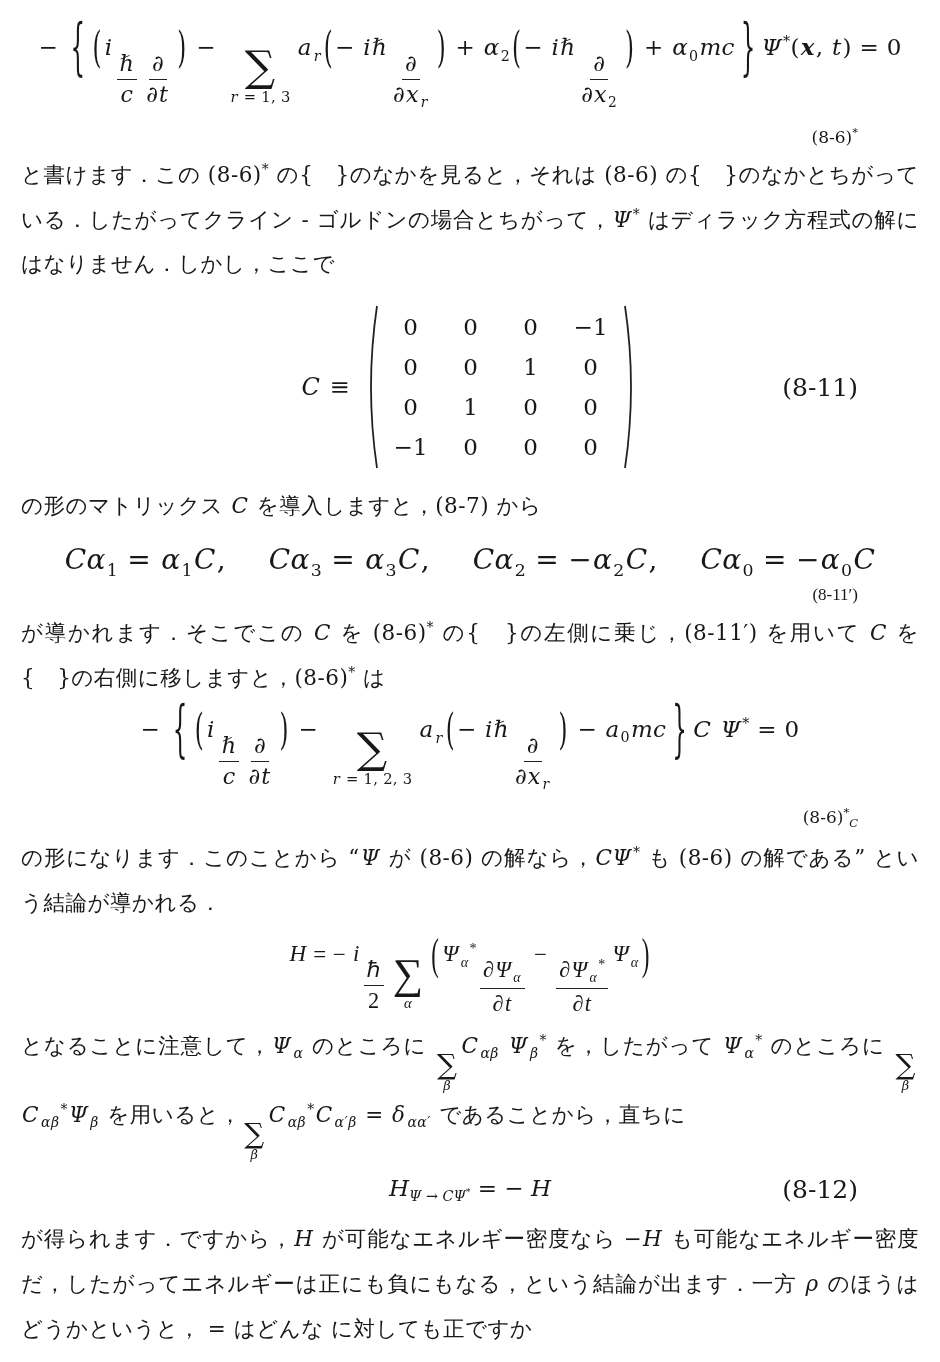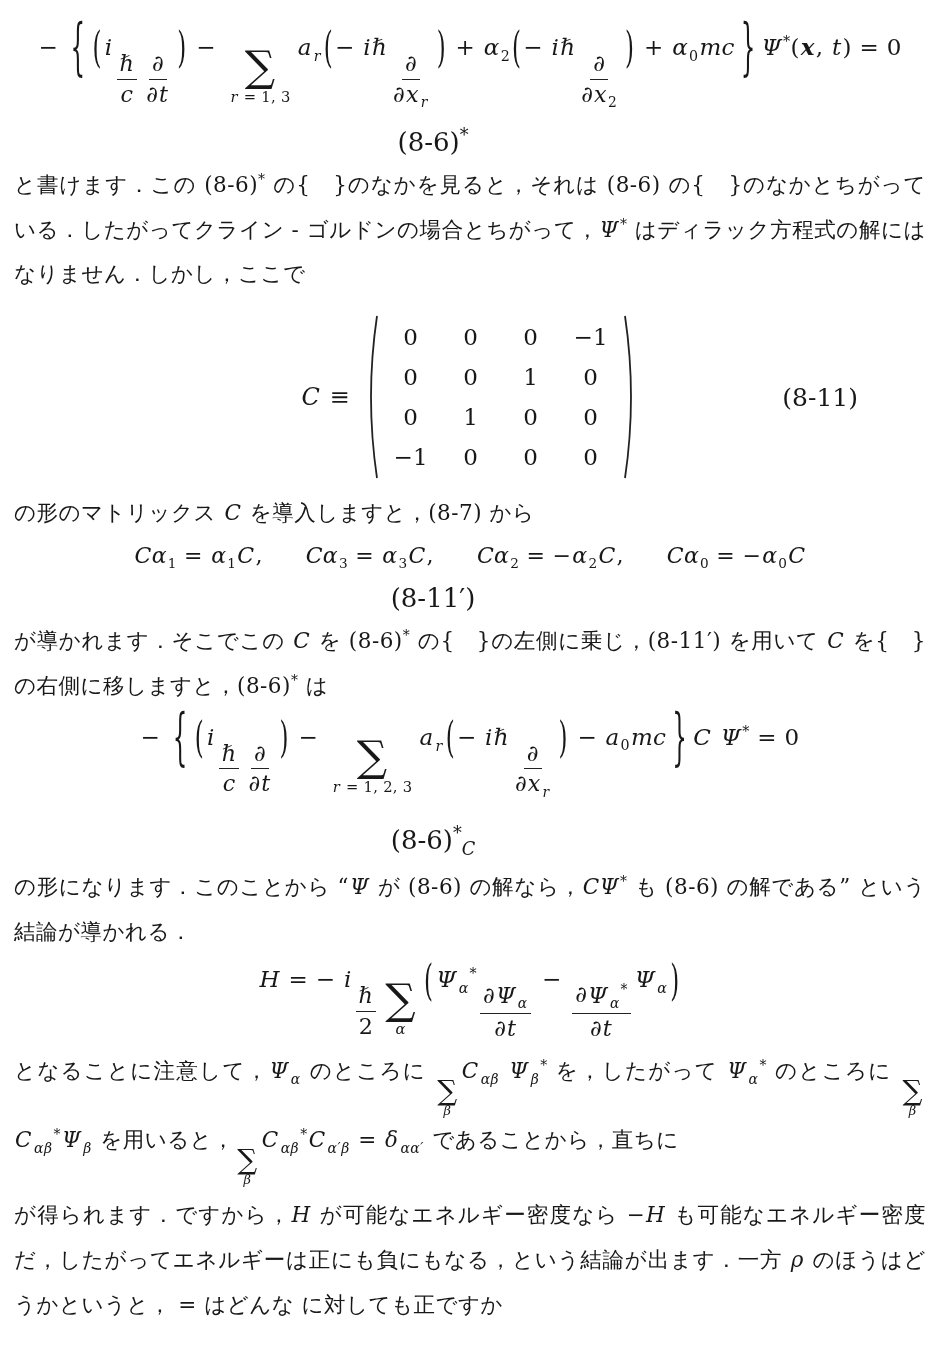--- a/index.html
+++ b/index.html
@@ -2,21 +2,21 @@
 <html><head>
 <meta charset="utf-8">
 <style>
   html,body{margin:0;padding:0;background:#ffffff;}
   body{width:940px;height:1362px;overflow:hidden;color:#181818;
        font-family:"DejaVu Serif","Liberation Serif",serif;
        -webkit-font-smoothing:antialiased;}
   .page{padding:14px 8px 0 8px;box-sizing:border-box;width:940px;}
 
   
-  .para{font-size:21.5px;line-height:2.08;margin:6px;text-align:justify;
+  .para{font-size:21.5px;line-height:2.08;margin:13px;text-align:justify;
         letter-spacing:0.5px;}
   .para i{font-family:"DejaVu Serif","Liberation Serif",serif;padding:0 1px;}
   .para sup{font-size:0.65em;}
   .para sub{font-size:0.65em;}
 
   
   .disp{text-align:center;font-size:23px;line-height:1.3;letter-spacing:0.3px;}
   .disp i{padding:0 1px;}
   .disp sub,.eqrow sub{font-size:0.62em;}
   .disp sup,.eqrow sup{font-size:0.62em;}
@@ -35,38 +35,38 @@
         vertical-align:-1.0em;margin:0 3px;line-height:1;}
   .isum .sg{font-size:1.3em;font-style:normal;line-height:0.95;}
   .isum .lm{font-size:0.60em;margin-top:1px;}
 
   .pa{display:inline-block;transform:scaleY(1.9);vertical-align:-0.06em;
       margin:0 2px;font-style:normal;font-weight:300;}
   .br{display:inline-block;transform:scaleY(2.65);vertical-align:-0.06em;
       margin:0 5px;font-style:normal;font-weight:300;}
   .gap{display:inline-block;width:42px;}
 
-  .eqlabel{text-align:center;padding-right:74px;font-size:26px;}
+  .eqlabel{text-align:right;padding-right:74px;font-size:17px;}
   .eqlabel sup{font-size:0.68em;}
   .eqlabel sub{font-size:0.68em;}
 
   
   .mrow{position:relative;display:flex;justify-content:center;align-items:center;
         margin:16px 0 10px 0;}
   .mlead{font-size:24px;margin-right:12px;letter-spacing:1px;}
   .mgrid{display:grid;grid-template-columns:repeat(4,60px);row-gap:14px;
          justify-items:center;align-items:center;font-size:23px;margin:0 2px;}
   .mparen{display:flex;align-items:center;}
   .abslabel{position:absolute;right:74px;top:50%;transform:translateY(-50%);
             font-size:25px;}
 
   
   .eqrow{position:relative;text-align:center;font-size:23px;margin:10px 0;}
-  .mt6{margin-top:6px;} .mt10{margin-top:10px;} .mt14{margin-top:14px;}
-  .mt18{margin-top:18px;} .mt22{margin-top:22px;}
+  .mt6{margin-top:6px;} .mt10{margin-top:4px;font-family:Liberation Serif, serif;} .mt14{margin-top:14px;}
+  .mt18{margin-top:18px;} .mt22{margin-top:12px;}
 </style>
 </head>
 <body>
 
 <div class="page">
 
   <div class="disp mt18">− <span class="br">{</span><span class="pa">(</span><i>i</i><span class="frac">
         <span class="nu">ℏ</span>
         <span class="de"><i>c</i></span>
       </span><span class="frac">
@@ -114,21 +114,21 @@
     <span class="mparen">
       <svg width="16" height="168" viewBox="0 0 16 168">
         <path d="M2 3 Q14 84 2 165" stroke="#222" stroke-width="1.8" fill="none"></path>
       </svg>
     </span>
     <span class="abslabel">(8-11)</span>
   </div>
 
   <p class="para">の形のマトリックス <i>C</i> を導入しますと，(8-7) から</p>
 
-  <div class="disp mt6" style="font-size:22px;"><i>Cα</i><sub>1</sub> = <i>α</i><sub>1</sub><i>C</i>,<span class="gap"></span><i>Cα</i><sub>3</sub> = <i>α</i><sub>3</sub><i>C</i>,<span class="gap"></span><i>Cα</i><sub>2</sub> = −<i>α</i><sub>2</sub><i>C</i>,<span class="gap"></span><i>Cα</i><sub>0</sub> = −<i>α</i><sub>0</sub><i>C</i></div>
+  <div class="disp mt6" style="font-size:28px;"><i>Cα</i><sub>1</sub> = <i>α</i><sub>1</sub><i>C</i>,<span class="gap"></span><i>Cα</i><sub>3</sub> = <i>α</i><sub>3</sub><i>C</i>,<span class="gap"></span><i>Cα</i><sub>2</sub> = −<i>α</i><sub>2</sub><i>C</i>,<span class="gap"></span><i>Cα</i><sub>0</sub> = −<i>α</i><sub>0</sub><i>C</i></div>
   <div class="eqlabel mt10">(8-11′)</div>
 
   <p class="para mt6">が導かれます．そこでこの <i>C</i> を (8-6)<sup>*</sup> の{　}の左側に乗じ，(8-11′) を用いて <i>C</i> を{　}の右側に移しますと，(8-6)<sup>*</sup> は</p>
 
   <div class="disp mt14">− <span class="br">{</span><span class="pa">(</span><i>i</i><span class="frac">
         <span class="nu">ℏ</span>
         <span class="de"><i>c</i></span>
       </span><span class="frac">
         <span class="nu">∂</span>
         <span class="de">∂<i>t</i></span>
@@ -162,16 +162,20 @@
         <span class="sg">∑</span>
         <span class="lm"><i>β</i></span>
       </span><i>C</i><sub><i>αβ</i></sub> <i>Ψ</i><sub><i>β</i></sub><sup>*</sup> を，したがって <i>Ψ</i><sub><i>α</i></sub><sup>*</sup> のところに <span class="isum">
         <span class="sg">∑</span>
         <span class="lm"><i>β</i></span>
       </span><i>C</i><sub><i>αβ</i></sub><sup>*</sup><i>Ψ</i><sub><i>β</i></sub> を用いると，<span class="isum">
         <span class="sg">∑</span>
         <span class="lm"><i>β</i></span>
       </span><i>C</i><sub><i>αβ</i></sub><sup>*</sup><i>C</i><sub><i>α′β</i></sub> = <i>δ</i><sub><i>αα′</i></sub> であることから，直ちに</p>
 
+  <div class="eqrow">
+    <span><i>H</i><sub><i>Ψ</i> → <i>CΨ</i><sup>*</sup></sub> = − <i>H</i></span>
+    <span class="abslabel">(8-12)</span>
+  </div>
 
   <p class="para">が得られます．ですから，<i>H</i> が可能なエネルギー密度なら −<i>H</i> も可能なエネルギー密度だ，したがってエネルギーは正にも負にもなる，という結論が出ます．一方 <i>ρ</i> のほうはどうかというと， =  はどんな  に対しても正ですか</p>
 
 </div>
 
 </body></html>

